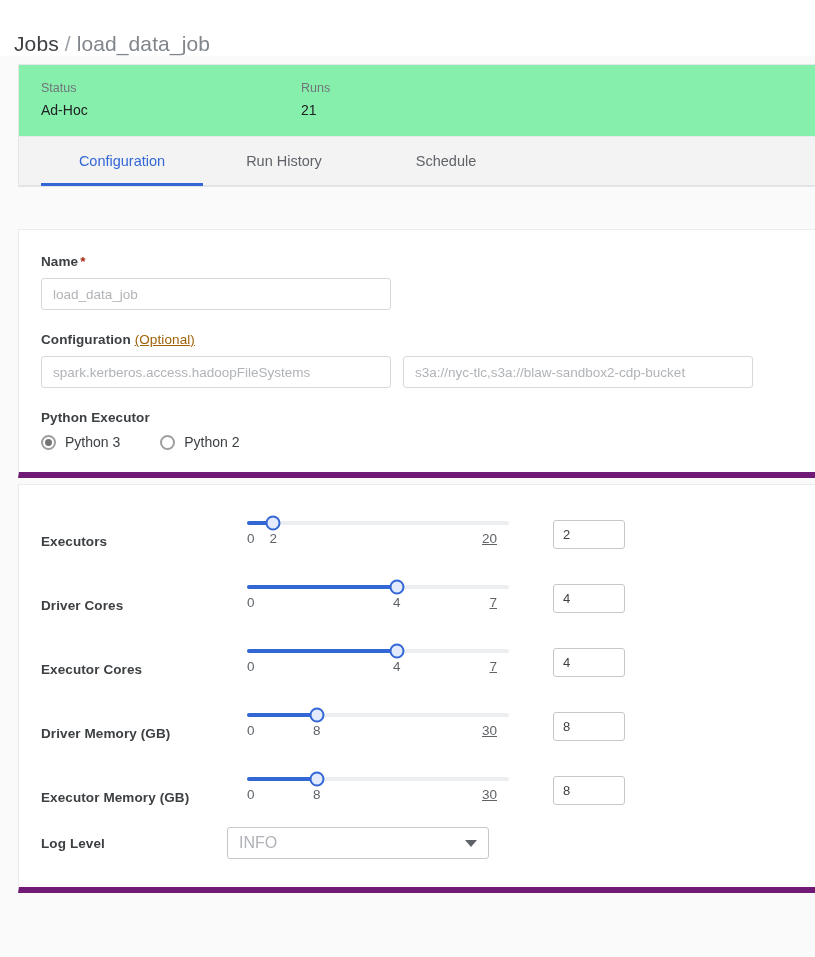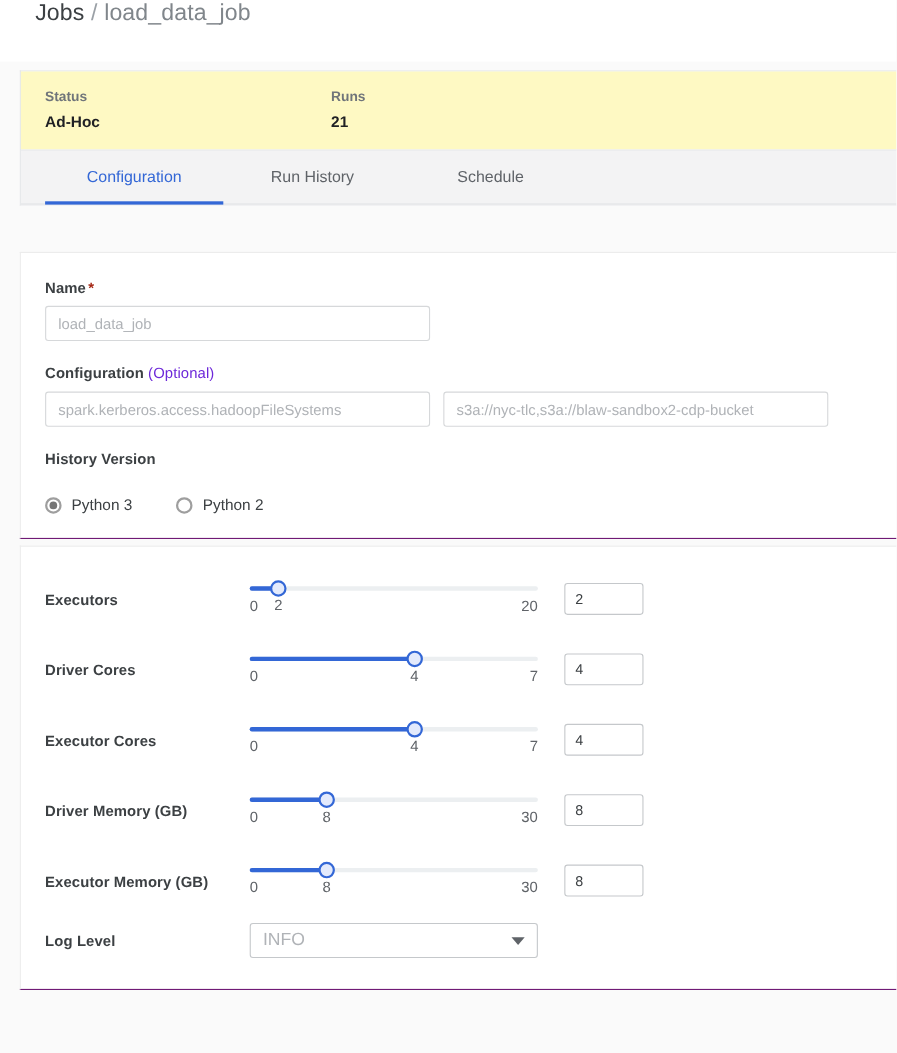--- a/index.html
+++ b/index.html
@@ -9,23 +9,23 @@
     width: 815px;
     height: 957px;
     background: #fafafa;
     font-family: "Liberation Sans", sans-serif;
     -webkit-font-smoothing: antialiased;
   }
 
   
   .breadcrumb {
     height: 56px;
-    padding: 0 0 0 32px;
-    display: flex;
-    align-items: flex-start;
+    padding: 0 0 0 14px;
+    display: flex;
+    align-items: flex-end;
     background: #ffffff;
     font-size: 21px;
     letter-spacing: .1px;
   }
   .crumb-root { color: #3c4043; }
   .crumb-sep  { color: #9aa0a6; margin: 0 6px; }
   .crumb-leaf { color: #80868b; }
 
   
   .page { padding: 0 0 0 18px; background: #fafafa; }
@@ -34,22 +34,21 @@
     background: #ffffff;
     border: 1px solid #e4e6e8;
     border-right: none;
     margin-top: 8px;
   }
 
   
   .status-strip {
     display: flex;
     padding: 14px 0 14px 22px;
-    background: #fef9c3;
-    font-weight: bold;
+    background: #86efac;
   }
   .stat { width: 260px; }
   .stat-label {
     font-size: 12.5px;
     color: #70757a;
     line-height: 18px;
   }
   .stat-value {
     font-size: 14px;
     color: #202124;
@@ -89,41 +88,41 @@
 
   .tab-gap {
     height: 42px;
     background: #fafafa;
   }
 
   
   .panel {
     background: #ffffff;
     border-top: 1px solid #ececec;
-    border-bottom: 1px solid #701a75;
+    border-bottom: 6px solid #701a75;
     border-left: 1px solid #ececec;
     padding: 24px 0 22px 22px;
   }
   .panel.second {
     margin-top: 6px;
     padding: 22px 0 28px 22px;
   }
 
   .field { margin-bottom: 22px; }
   .field:last-child { margin-bottom: 0; }
 
   .flabel {
     font-size: 13.5px;
     font-weight: bold;
     color: #3c4043;
     margin-bottom: 9px;
     letter-spacing: .1px;
   }
   .req { color: #a52714; font-weight: bold; margin-left: 2px; }
-  .optional { color: #6d28d9; font-weight: normal; }
+  .optional { color: #a16207; font-weight: normal; text-decoration: underline; }
 
   .tinput {
     width: 350px;
     height: 32px;
     border: 1px solid #d6d8da;
     border-radius: 3px;
     padding: 0 11px;
     font-size: 13.5px;
     font-family: "Liberation Sans", sans-serif;
     color: #3c4043;
@@ -136,21 +135,20 @@
   .cfg-row .tinput { width: 350px; }
 
   
   .radio-row { display: flex; align-items: center; gap: 0; }
   .radio-opt {
     display: flex;
     align-items: center;
     margin-right: 40px;
     cursor: pointer;
     user-select: none;
-    margin-top: 17px;
   }
   .radio-dot {
     width: 15px; height: 15px;
     border-radius: 50%;
     border: 2px solid #9e9e9e;
     background: #fff;
     display: flex;
     align-items: center;
     justify-content: center;
     margin-right: 9px;
@@ -160,22 +158,23 @@
     content: "";
     width: 7px; height: 7px;
     border-radius: 50%;
     background: #757575;
   }
   .radio-text { font-size: 14px; color: #3c4043; }
 
   
   .slider-row {
     display: flex;
-    align-items: center;
+    align-items: flex-end;
     margin-bottom: 22px;
+    gap: 20px;
   }
   .slider-row:last-of-type { margin-bottom: 20px; }
   .sl-label {
     width: 186px;
     font-size: 13.5px;
     font-weight: bold;
     color: #3c4043;
     padding-top: 10px;
     letter-spacing: .1px;
   }
@@ -208,21 +207,21 @@
     margin-top: 6px;
   }
   .sl-tick {
     position: absolute;
     font-size: 13.5px;
     color: #5f6368;
     top: 0;
     white-space: nowrap;
   }
   .sl-tick.min { left: 0; }
-  .sl-tick.max { right: 0; }
+  .sl-tick.max { right: 12px; text-decoration: underline; }
   .sl-tick.cur { transform: translateX(-50%); }
 
   .sl-num {
     width: 72px;
     height: 29px;
     margin-left: 24px;
     margin-top: 8px;
     border: 1px solid #c5c8cb;
     border-radius: 3px;
     padding: 0 9px;
@@ -321,21 +320,21 @@
         <span>Configuration</span>
         <span class="optional">(Optional)</span>
       </div>
       <div class="cfg-row">
         <input class="tinput" type="text" placeholder="spark.kerberos.access.hadoopFileSystems" style="">
         <input class="tinput" type="text" placeholder="s3a://nyc-tlc,s3a://blaw-sandbox2-cdp-bucket" style="">
       </div>
     </div>
 
     <div class="field">
-      <div class="flabel">History Version</div>
+      <div class="flabel">Python Executor</div>
       <div class="radio-row">
         <div class="radio-opt">
           <span class="radio-dot checked"></span>
           <span class="radio-text">Python 3</span>
         </div>
         <div class="radio-opt">
           <span class="radio-dot"></span>
           <span class="radio-text">Python 2</span>
         </div>
       </div>

